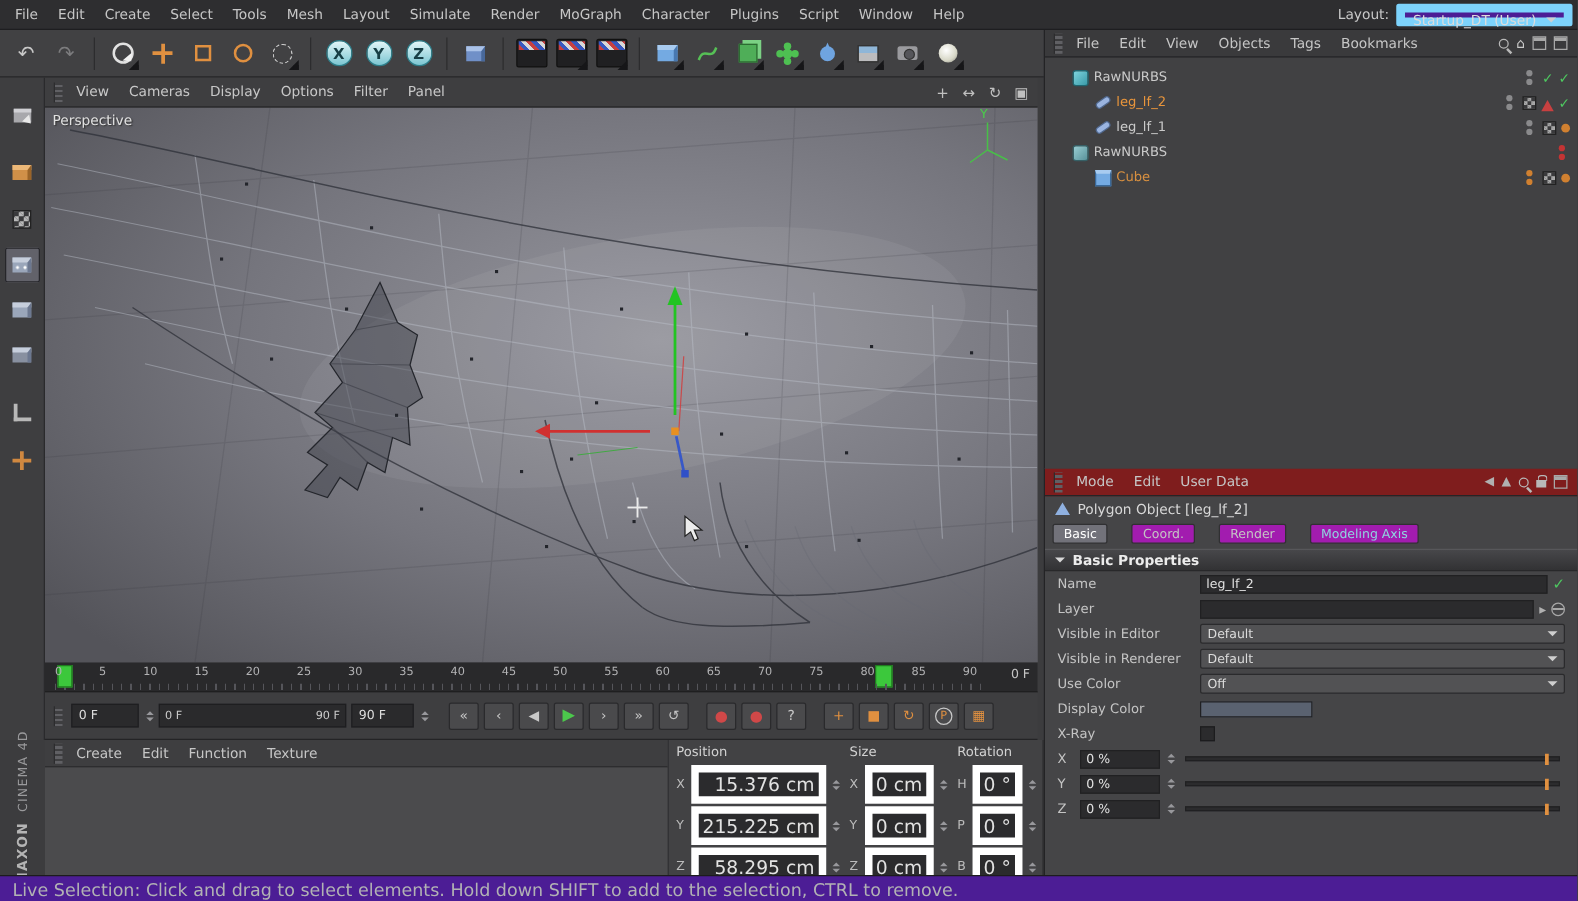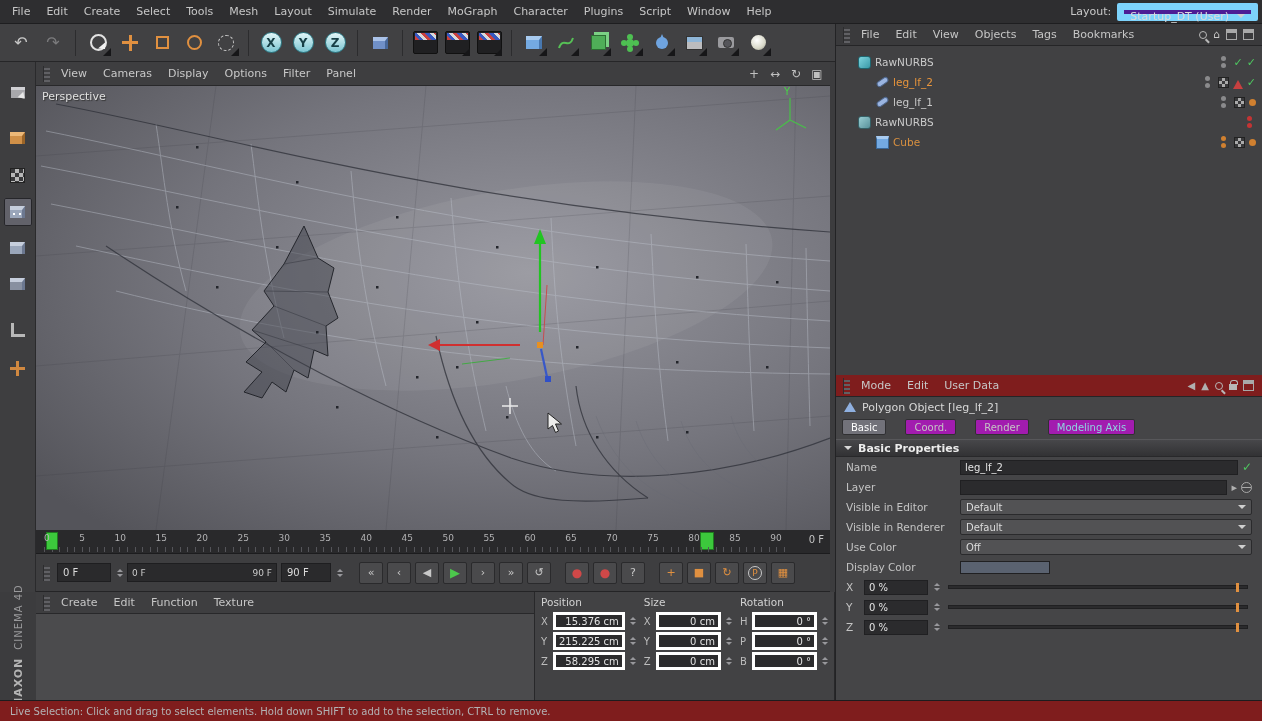--- a/index.html
+++ b/index.html
@@ -89,21 +89,21 @@
   #matman{left:36px;top:592px;width:499px;height:108px;background:#454547;border-right:1px solid #28282a;z-index:10}
   #matmenu{height:22px;background:#3e3e40;border-bottom:1px solid #28282a;display:flex;align-items:center;padding:0 4px}
   #matarea{position:absolute;left:0;top:22px;right:0;bottom:0;background:#4b4b4d}
   
   #coords{left:535px;top:592px;width:300px;height:108px;background:#424244;border-right:1px solid #28282a;padding:2px 6px;z-index:10}
   #cgrid{display:flex;gap:8px}
   .ccol{flex:1}
   .chead{color:#d2d2d2;font-size:10.5px;height:16px;line-height:16px}
   .crow{display:flex;align-items:center;gap:3px;margin:2px 0}
   .clab{width:9px;color:#bcbcbc;font-size:10px}
-  .cfield{flex:1;background:#2b2b2d;border:3px solid #ffffff;height:18px;color:#e2e2e2;font-size:10px;display:flex;align-items:center;justify-content:flex-end;padding:0 3px;white-space:nowrap}
+  .cfield{flex:1;background:#2b2b2d;border:6px solid #ffffff;height:31px;color:#e2e2e2;font-size:15px;display:flex;align-items:center;justify-content:flex-end;padding:0 3px;white-space:nowrap}
   #cfoot{display:flex;align-items:center;justify-content:space-between;margin-top:5px}
   .dd{background:#525254;border:1px solid #2a2a2c;border-radius:2px;height:17px;display:flex;align-items:center;gap:6px;padding:0 6px;color:#d8d8d8;font-size:10px}
   .btn{background:linear-gradient(#5c5c5e,#47474a);border:1px solid #2a2a2c;border-radius:2px;height:17px;padding:0 20px;color:#dadada;font-size:10px;display:flex;align-items:center}
   
   #om{left:835px;top:24px;width:427px;height:351px;background:#414143;border-left:1px solid #232325;z-index:25}
   #ommenu{height:22px;background:#3a3a3c;border-bottom:1px solid #252527;display:flex;align-items:center;padding:0 4px}
   #omicons{margin-left:auto;display:flex;align-items:center;gap:6px;padding-right:4px}
   .mag{width:8px;height:8px;border:1.6px solid #b8b8b8;border-radius:50%;position:relative}
   .mag::after{content:"";position:absolute;right:-4px;bottom:-4px;width:5px;height:1.6px;background:#b8b8b8;transform:rotate(45deg)}
   .dock{width:11px;height:11px;border:1px solid #a8a8a8;background:linear-gradient(#a8a8a8 0 3px,transparent 3px)}
@@ -150,21 +150,21 @@
   .slab{width:14px;color:#c4c4c4;font-size:10.5px;flex:0 0 auto}
   .sfield{width:64px;flex:0 0 auto}
   .groove{flex:1;height:4px;background:#2b2b2d;border:1px solid #202022;position:relative;margin:0 4px}
   .groove i{position:absolute;right:8px;top:-3px;width:3px;height:9px;background:#e09040}
   .checkmark{color:#4ec860;font-size:12px}
   
   #brand{left:0;top:592px;width:36px;height:108px;background:#3c3c3e;display:flex;align-items:center;justify-content:center;z-index:10}
   #brandin{transform:rotate(-90deg);white-space:nowrap;display:flex;gap:8px;align-items:baseline}
   #brandin .b1{font-weight:bold;color:#b4b4b4;font-size:11px;letter-spacing:1px}
   #brandin .b2{color:#9a9a9c;font-size:10px;letter-spacing:1px}
-  #statusbar{left:0;top:700px;width:1262px;height:21px;background:#7f1d1d;border-top:1px solid #1c1c1e;display:flex;align-items:center;padding:0 10px;color:#b2b2b4;font-size:10px;z-index:30}
+  #statusbar{left:0;top:700px;width:1262px;height:21px;background:#4c1d95;border-top:1px solid #1c1c1e;display:flex;align-items:flex-end;padding:0 10px;color:#b2b2b4;font-size:14px;z-index:30}
 </style>
 </head>
 <body>
 
 <div id="menubar" class="abs">
   <span class="mi">File</span>
   <span class="mi">Edit</span>
   <span class="mi">Create</span>
   <span class="mi">Select</span>
   <span class="mi">Tools</span>
@@ -763,20 +763,25 @@
       <span>Off</span>
       <i class="ddarrow"></i>
     </div>
   </div>
   <div class="arow">
     <span class="alabel">Display Color</span>
     <div class="swatch"></div>
     <span class="spacer"></span>
   </div>
   <div class="arow">
+    <span class="alabel">X-Ray</span>
+    <div class="cbox"></div>
+    <span class="spacer"></span>
+  </div>
+  <div class="arow">
     <span class="slab">X</span>
     <div class="afield sfield">
         <span>0 %</span>
       </div>
     <div class="sp">
         <i class="u"></i>
         <i class="d"></i>
       </div>
     <div class="groove">
         <i></i>

